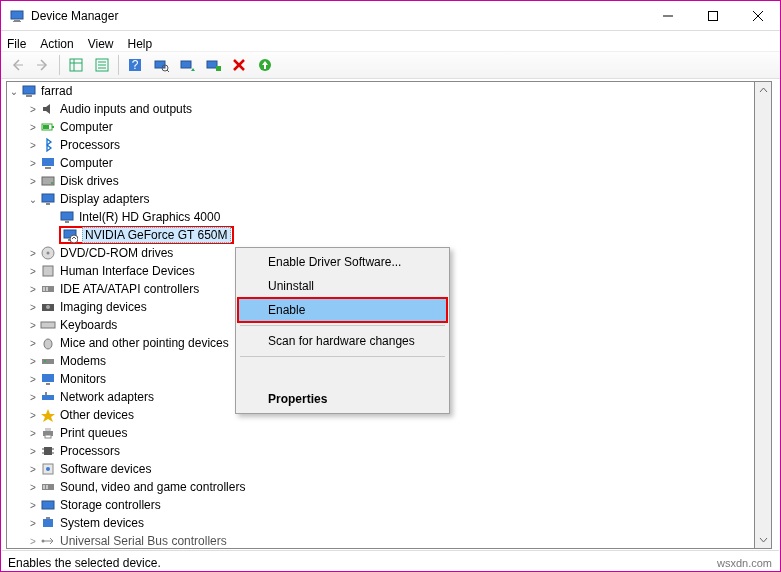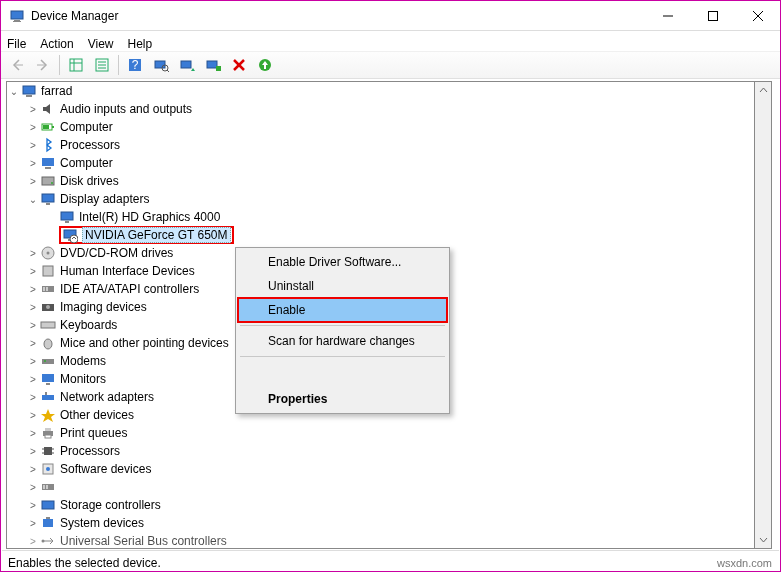--- a/index.html
+++ b/index.html
@@ -398,20 +398,21 @@
           </li>
           <li>
             <div class="row">
     <span class="ind"></span>
     <span class="exp">&gt;</span>
     <span class="ticon"><svg viewBox="0 0 16 16">
                   <rect x="2" y="5" width="12" height="6" fill="#888"></rect>
                   <rect x="3" y="6" width="2" height="4" fill="#ccc"></rect>
                   <rect x="6" y="6" width="2" height="4" fill="#ccc"></rect>
                 </svg></span>
+    <span class="label">Sound, video and game controllers</span>
   </div>
           </li>
           <li>
             <div class="row">
     <span class="ind"></span>
     <span class="exp">&gt;</span>
     <span class="ticon"><svg viewBox="0 0 16 16">
                   <rect x="2" y="4" width="12" height="8" fill="#3a7bd5" stroke="#26528f"></rect>
                 </svg></span>
     <span class="label">Storage controllers</span>

